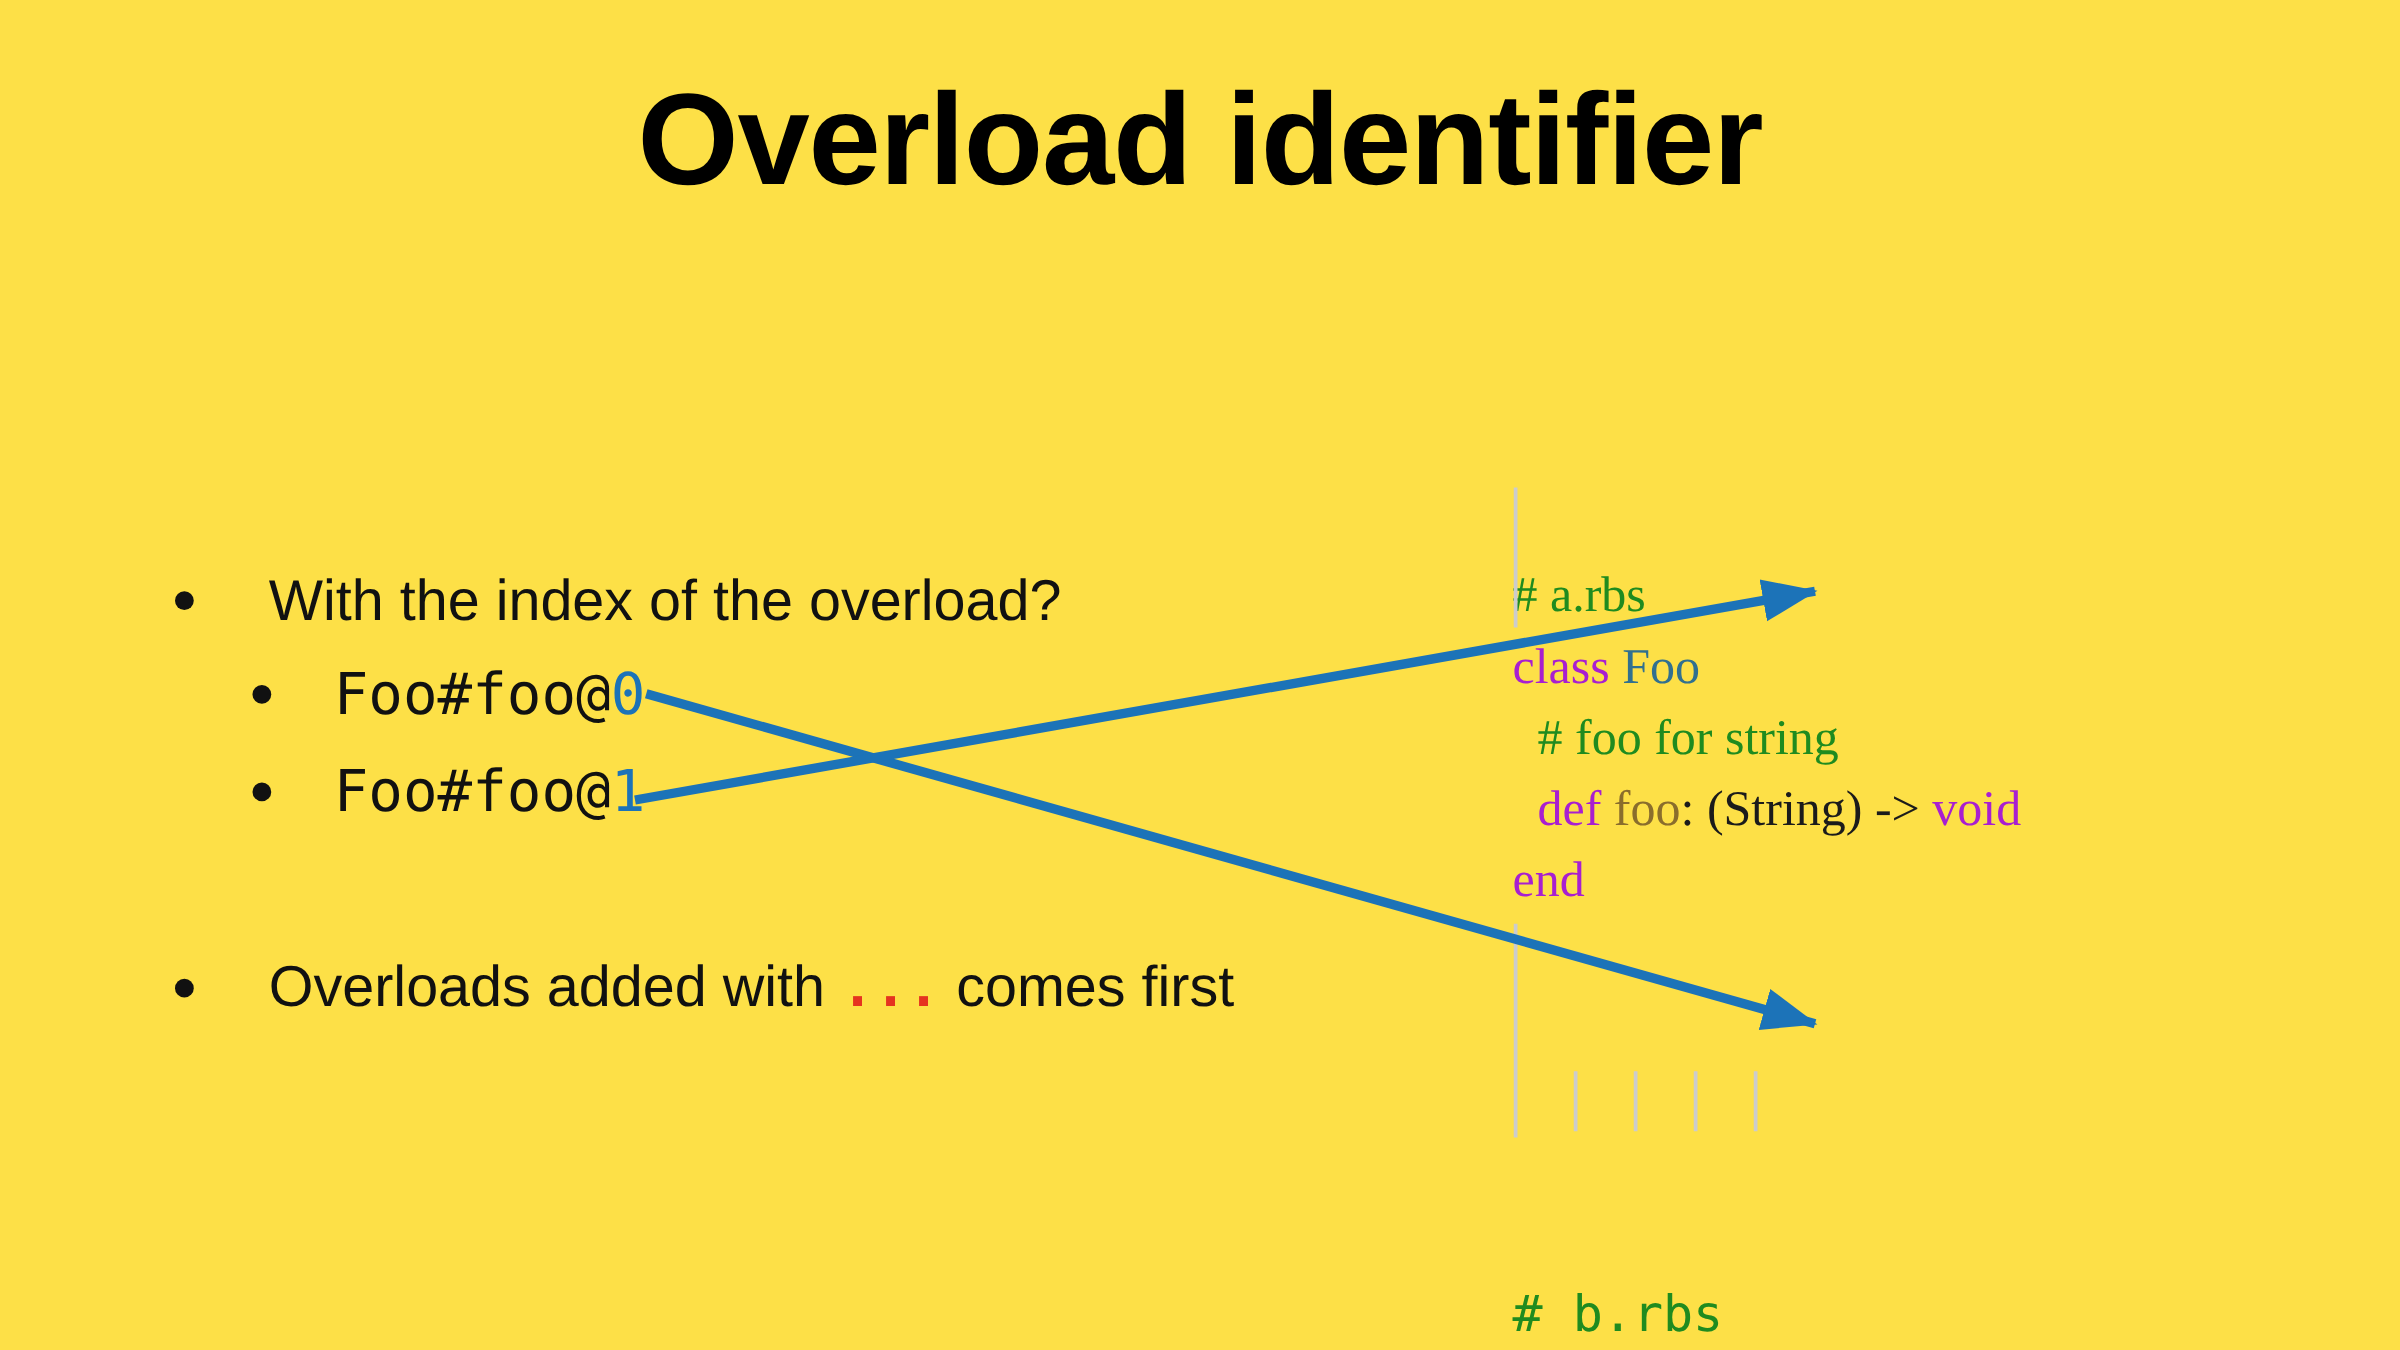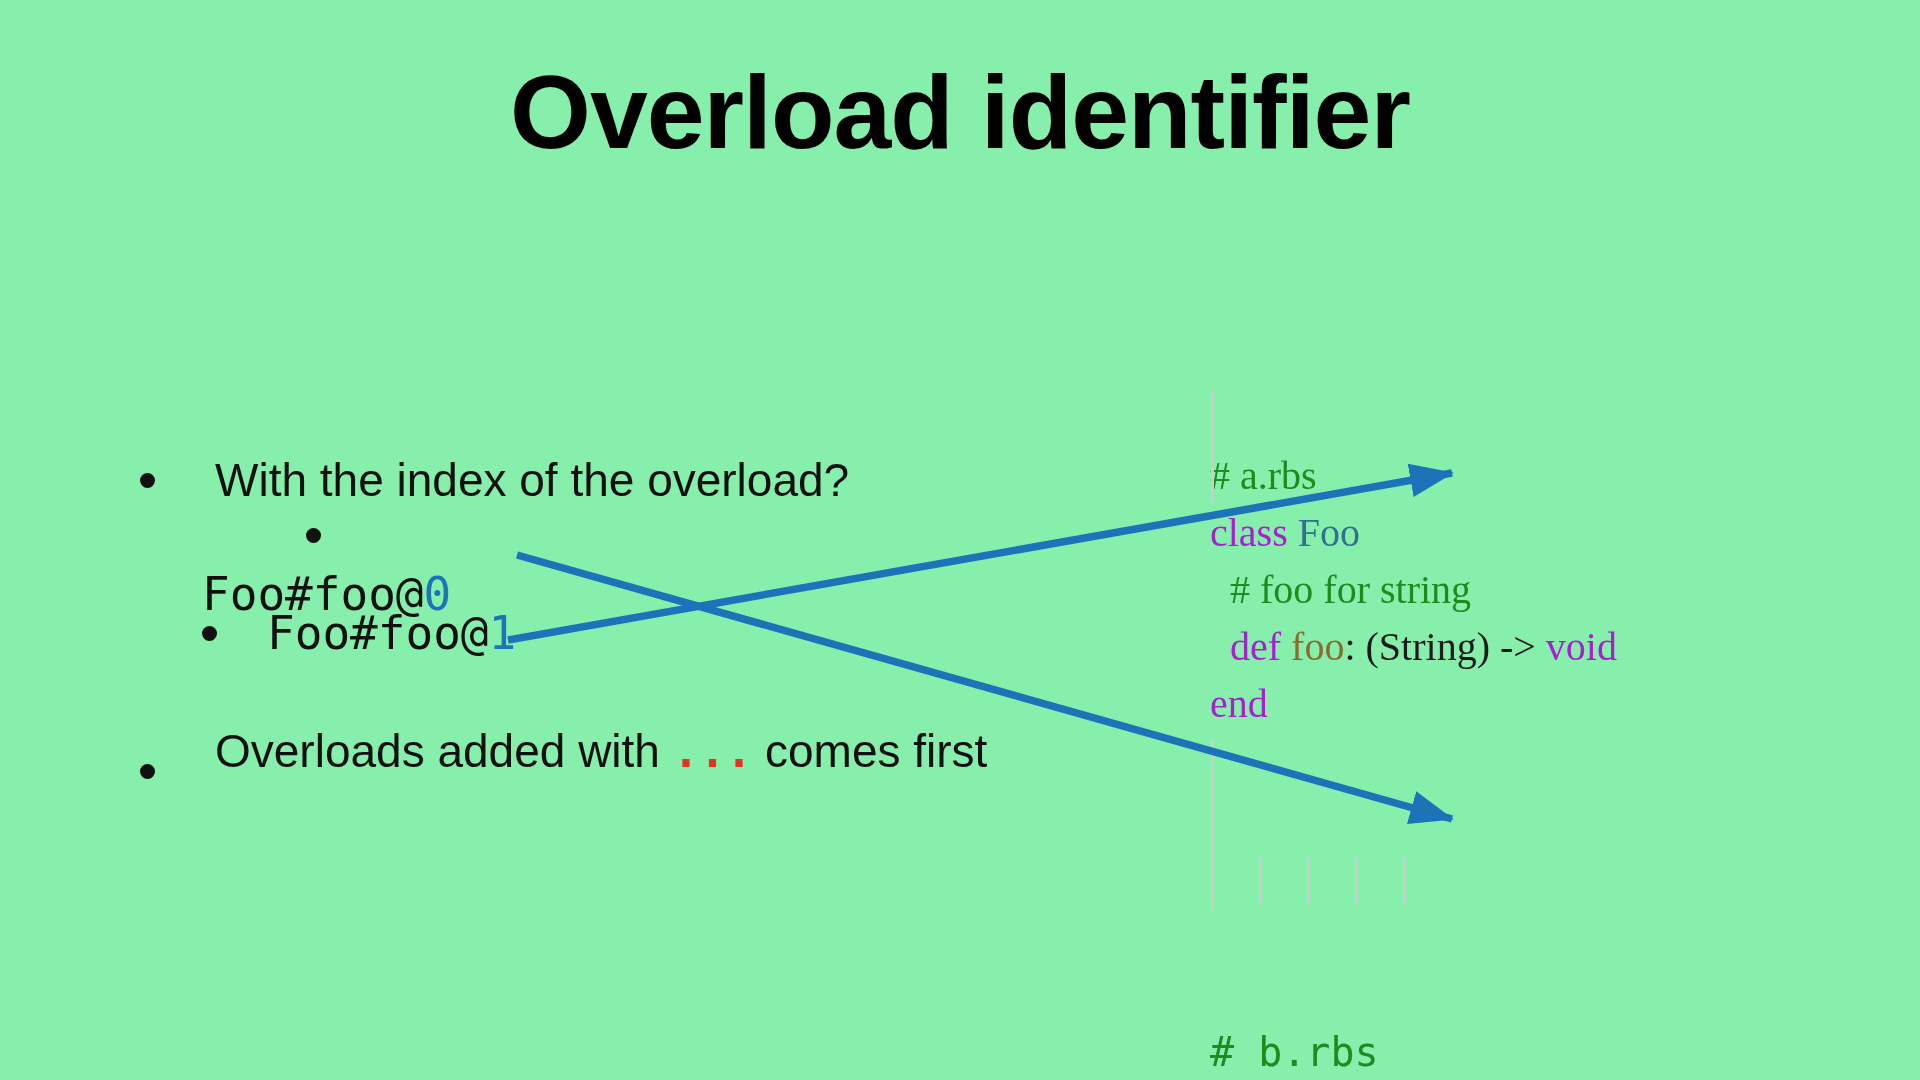--- a/index.html
+++ b/index.html
@@ -1,37 +1,37 @@
 <!DOCTYPE html>
 <html><head>
 <meta charset="utf-8">
 <style>
   html,body{margin:0;padding:0;background:#ffffff;}
   .slide{
-    position:relative;width:1920px;height:1080px;background:#86efac;
+    position:relative;width:1920px;height:1080px;background:#fde047;
     overflow:hidden;font-family:"Liberation Sans",sans-serif;color:#111;
   }
   .title{
     position:absolute;left:0;top:56px;width:1920px;text-align:center;
     font-size:104px;line-height:112px;font-weight:bold;color:#000;
     letter-spacing:-1px;margin:0;
   }
   .row{position:absolute;display:flex;align-items:center;gap:24px;}
   .dot{width:15px;height:15px;border-radius:50%;background:#111;flex:0 0 auto;}
   .l1{left:140px;font-size:46px;line-height:54px;color:#111;}
   .l1 .dot{margin-right:36px;}
   .l2{left:202px;font-size:46px;line-height:54px;}
   .l2 .dot{margin-right:26px;}
   .txt{white-space:pre;}
   .mono{font-family:"DejaVu Sans Mono",monospace;}
   .b2code{font-family:"DejaVu Sans Mono",monospace;font-weight:bold;font-size:44px;}
   #bullet-1{top:453px;}
-  #sub-0{top:528px;flex-direction:column;}
+  #sub-0{top:528px;}
   #sub-1{top:606px;}
-  #bullet-2{top:724px;align-items:flex-end;}
+  #bullet-2{top:762px;}
   .code{
     position:absolute;left:1210px;
     font-family:"DejaVu Sans Mono",monospace;font-size:40px;line-height:57px;
     white-space:pre;color:#1b1b1b;
   }
   #code-a{top:276px;font-family:Liberation Serif, serif;}
   #code-b{top:625px;}
   .cl{height:57px;}
   .guide{position:absolute;width:3px;}
   #guide-a{left:1px;top:114px;height:112px;}

